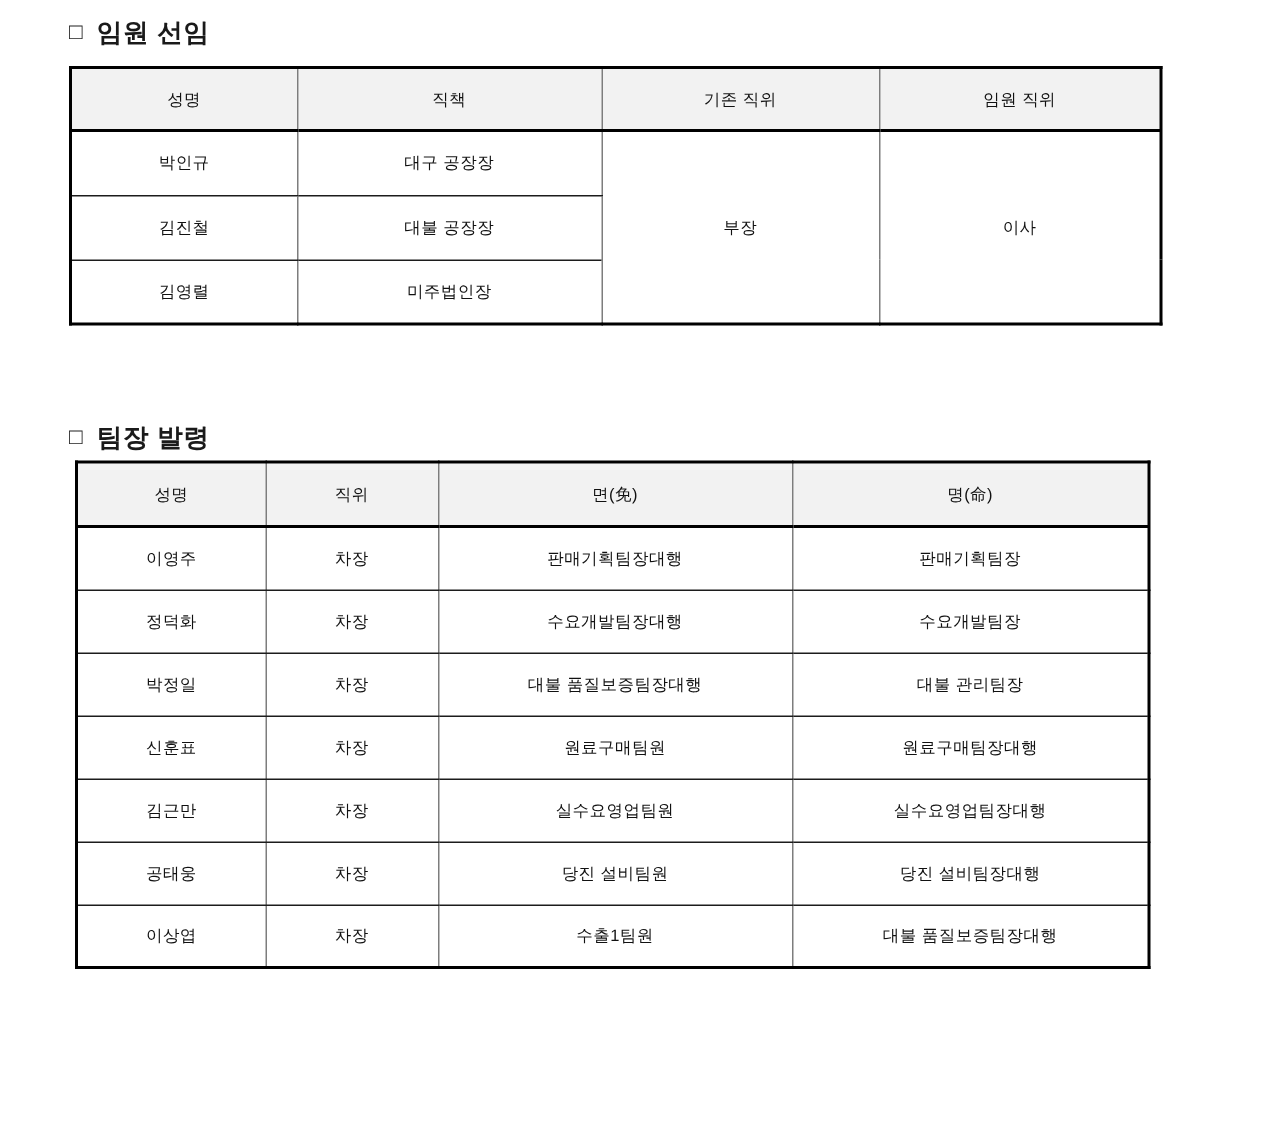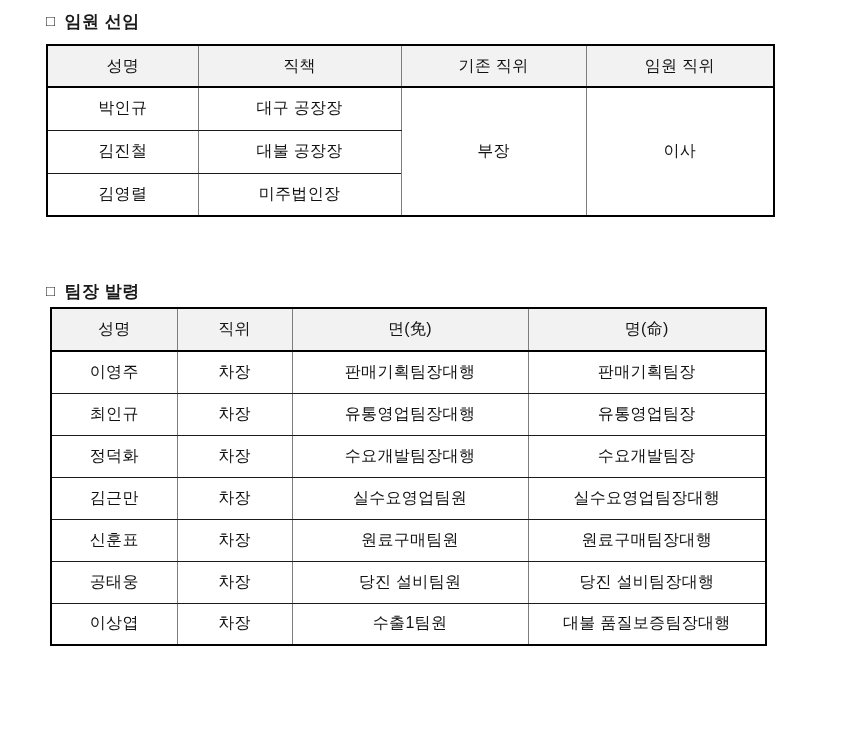--- a/index.html
+++ b/index.html
@@ -41,21 +41,21 @@
     table-layout: fixed;
     position: absolute;
     border: 2px solid #000000;
   }
   #table-1 { left: 46px; top: 44px;  width: 727px; }
   #table-2 { left: 50px; top: 307px; width: 715px; }
 
   th, td {
     text-align: center;
     vertical-align: middle;
-    font-size: 16px;
+    font-size: 11px;
     font-weight: 400;
     color: #111111;
     border-top: 1px solid #1c1c1c;
     border-bottom: 1px solid #1c1c1c;
     border-left: 1px solid #7d7d7d;
     border-right: 1px solid #7d7d7d;
     padding: 0;
     letter-spacing: 0.3px;
     overflow: hidden;
     white-space: nowrap;
@@ -131,42 +131,42 @@
       </tr>
     </thead>
     <tbody>
       <tr>
         <td>이영주</td>
         <td>차장</td>
         <td>판매기획팀장대행</td>
         <td>판매기획팀장</td>
       </tr>
       <tr>
-        <td>최인규</td>
-        <td>차장</td>
-        <td>유통영업팀장대행</td>
-        <td>유통영업팀장</td>
-      </tr>
-      <tr>
         <td>정덕화</td>
         <td>차장</td>
         <td>수요개발팀장대행</td>
         <td>수요개발팀장</td>
       </tr>
       <tr>
-        <td>김근만</td>
+        <td>박정일</td>
         <td>차장</td>
-        <td>실수요영업팀원</td>
-        <td>실수요영업팀장대행</td>
+        <td>대불 품질보증팀장대행</td>
+        <td>대불 관리팀장</td>
       </tr>
       <tr>
         <td>신훈표</td>
         <td>차장</td>
         <td>원료구매팀원</td>
         <td>원료구매팀장대행</td>
+      </tr>
+      <tr>
+        <td>김근만</td>
+        <td>차장</td>
+        <td>실수요영업팀원</td>
+        <td>실수요영업팀장대행</td>
       </tr>
       <tr>
         <td>공태웅</td>
         <td>차장</td>
         <td>당진 설비팀원</td>
         <td>당진 설비팀장대행</td>
       </tr>
       <tr>
         <td>이상엽</td>
         <td>차장</td>

